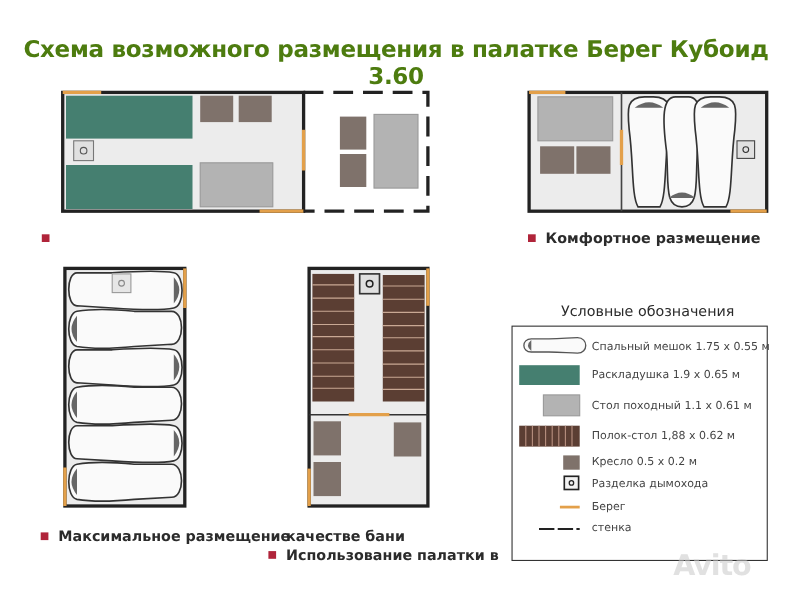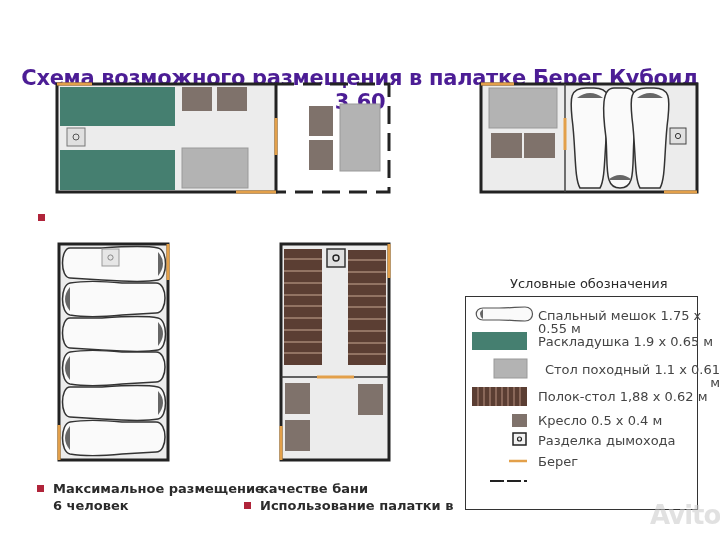--- a/index.html
+++ b/index.html
@@ -1,24 +1,24 @@
 <!DOCTYPE html>
 <html><head>
 <meta charset="utf-8">
 <style>
   html, body { margin:0; padding:0; }
   body { width:720px; height:535px; background:#ffffff; position:relative; overflow:hidden; font-family:"DejaVu Sans", sans-serif; color:#222; }
-  .title { position:absolute; left:0; top:33px; width:720px; text-align:center; font-size:21px; font-weight:bold; color:#4c1d95; letter-spacing:-0.3px;margin-top:33px; }
+  .title { position:absolute; left:0; top:33px; width:720px; text-align:center; font-size:21px; font-weight:bold; color:#4d7c0f; letter-spacing:-0.3px; }
   svg { position:absolute; left:0; top:0; }
   .caption { position:absolute; font-size:13px; font-weight:bold; color:#2b2b2b; line-height:17px; }
   .bullet { display:inline-block; width:7px; height:7px; background:#b0243a; margin-right:9px; vertical-align:1px; }
   .legend-title { position:absolute; left:510px; top:276px; font-size:13px; font-weight:normal; color:#2b2b2b; }
   .legend-box { position:absolute; left:465px; top:296px; width:233px; height:214px; border:1.5px solid #333; box-sizing:border-box; }
-  .legend-label { position:absolute; font-size:13px; color:#444; line-height:13px; }
-  .watermark { position:absolute; left:612px; top:500px; font-size:26px; font-weight:bold; color:rgba(200,200,200,0.55); letter-spacing:-1px;margin-left:38px; }
+  .legend-label { position:absolute; font-size:10px; color:#444; line-height:13px; }
+  .watermark { position:absolute; left:612px; top:500px; font-size:26px; font-weight:bold; color:rgba(200,200,200,0.55); letter-spacing:-1px; }
 </style>
 </head>
 <body>
 
 <div class="title">Схема возможного размещения в палатке Берег Кубоид 3.60</div>
 
 <svg width="720" height="535" viewBox="0 0 720 535">
   <defs>
     <g id="bag-h">
       <path d="M6,0 C-3,0 -3,30 6,30 L40,30 C60,30 70,34 88,34 C108,34 108,8 88,8 C70,8 60,0 40,0 Z" fill="#fafafa" stroke="#333" stroke-width="1.6"></path>
@@ -168,38 +168,39 @@
     <line x1="509" y1="461" x2="527" y2="461" stroke="#e3a04a" stroke-width="2.5"></line>
     <line x1="490" y1="481" x2="527" y2="481" stroke="#222" stroke-width="1.8" stroke-dasharray="14,3"></line>
   </g>
 </svg>
 
 <div class="caption" style="left:38px; top:209px;">
   <span class="bullet"></span>
 </div>
 
 <div class="caption" style="left:480px; top:209px;">
+  <div><span class="bullet"></span><span>Комфортное размещение</span></div>
 </div>
 
 <div class="caption" style="left:37px; top:480px;">
   <div><span class="bullet"></span><span>Максимальное размещение</span></div>
-  <div style="padding-left:16px;">6 человек</div>
 </div>
 
 <div class="caption" style="left:244px; top:480px;">
   <div style="padding-left:16px;">качестве бани</div>
   <div><span class="bullet"></span><span>Использование палатки в</span></div>
 </div>
 
 <div class="legend-title">Условные обозначения</div>
 <div class="legend-box"></div>
 
 <div class="legend-label" style="left:538px; top:309px;">Спальный мешок 1.75 х 0.55 м</div>
 <div class="legend-label" style="left:538px; top:335px;">Раскладушка 1.9 х 0.65 м</div>
 <div class="legend-label" style="left:538px; top:363px;text-align:right;">Стол походный 1.1 х 0.61 м</div>
 <div class="legend-label" style="left:538px; top:390px;">Полок-стол 1,88 х 0.62 м</div>
-<div class="legend-label" style="left:538px; top:414px;">Кресло 0.5 х 0.4 м</div>
+<div class="legend-label" style="left:538px; top:414px;">Кресло 0.5 х 0.2 м</div>
 <div class="legend-label" style="left:538px; top:434px;">Разделка дымохода</div>
 <div class="legend-label" style="left:538px; top:455px;">Берег</div>
 <div class="legend-label" style="left:538px; top:474px;">
+  <div>стенка</div>
 </div>
 
 <div class="watermark">Avito</div>
 
 </body></html>

